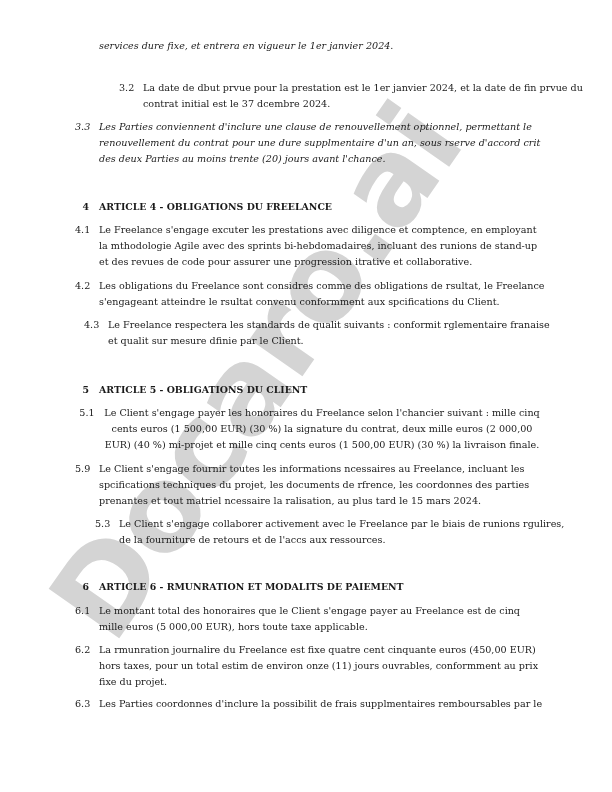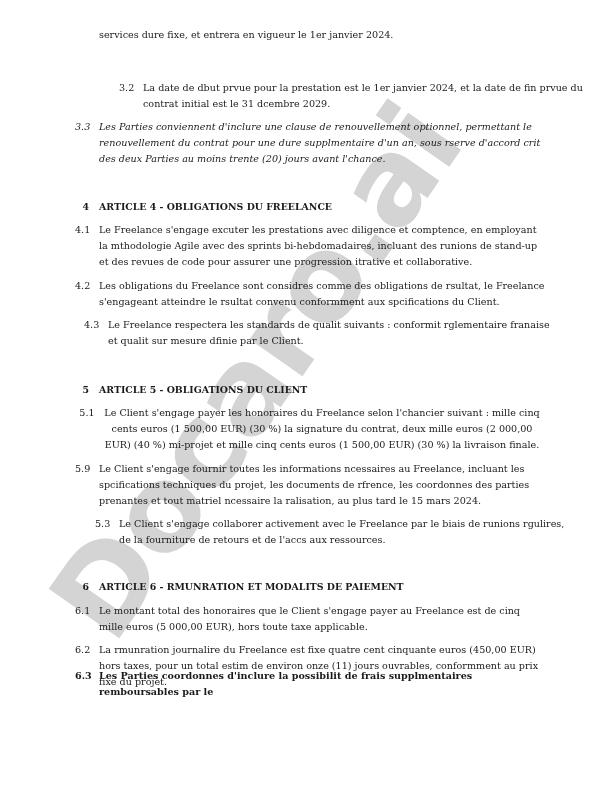--- a/index.html
+++ b/index.html
@@ -17,27 +17,27 @@
                width: 560px; margin-left: -130px; margin-top: -60px; text-align: center; }
   .content { position: relative; z-index: 1; }
 </style>
 </head>
 <body>
 
 <div class="page">
   <div class="watermark">Docaro.ai</div>
 
   <div class="content">
-    <div class="para" style="top:27px;">
+    <div class="para" style="top:38px;font-style:italic;">
       <span class="txt">services  dure fixe, et entrera en vigueur le 1er janvier 2024.</span>
     </div>
 
     <div class="para" style="top:80px;margin-left:44px;">
       <span class="num">3.2</span>
-      <span class="txt">La date de dbut prvue pour la prestation est le 1er janvier 2024, et la date de fin prvue du contrat initial est le 31 dcembre 2029.</span>
+      <span class="txt">La date de dbut prvue pour la prestation est le 1er janvier 2024, et la date de fin prvue du contrat initial est le 37 dcembre 2024.</span>
     </div>
 
     <div class="para" style="top:119px;font-style:italic;">
       <span class="num">3.3</span>
       <span class="txt">Les Parties conviennent d'inclure une clause de renouvellement optionnel, permettant le renouvellement du contrat pour une dure supplmentaire d'un an, sous rserve d'accord crit des deux Parties au moins trente (20) jours avant l'chance.</span>
     </div>
 
     <div class="heading" style="top:199px;">
       <span class="num">4</span>
       <span class="txt">ARTICLE 4 - OBLIGATIONS DU FREELANCE</span>
@@ -86,18 +86,18 @@
     <div class="para" style="top:603px;">
       <span class="num">6.1</span>
       <span class="txt">Le montant total des honoraires que le Client s'engage  payer au Freelance est de cinq mille euros (5 000,00 EUR), hors toute taxe applicable.</span>
     </div>
 
     <div class="para" style="top:642px;">
       <span class="num">6.2</span>
       <span class="txt">La rmunration journalire du Freelance est fixe  quatre cent cinquante euros (450,00 EUR) hors taxes, pour un total estim de environ onze (11) jours ouvrables, conformment au prix fixe du projet.</span>
     </div>
 
-    <div class="para" style="top:668px;font-weight:bold;">
+    <div class="para" style="top:696px;">
       <span class="num">6.3</span>
       <span class="txt">Les Parties coordonnes d'inclure la possibilit de frais supplmentaires remboursables par le</span>
     </div>
   </div>
 </div>
 
 </body></html>

